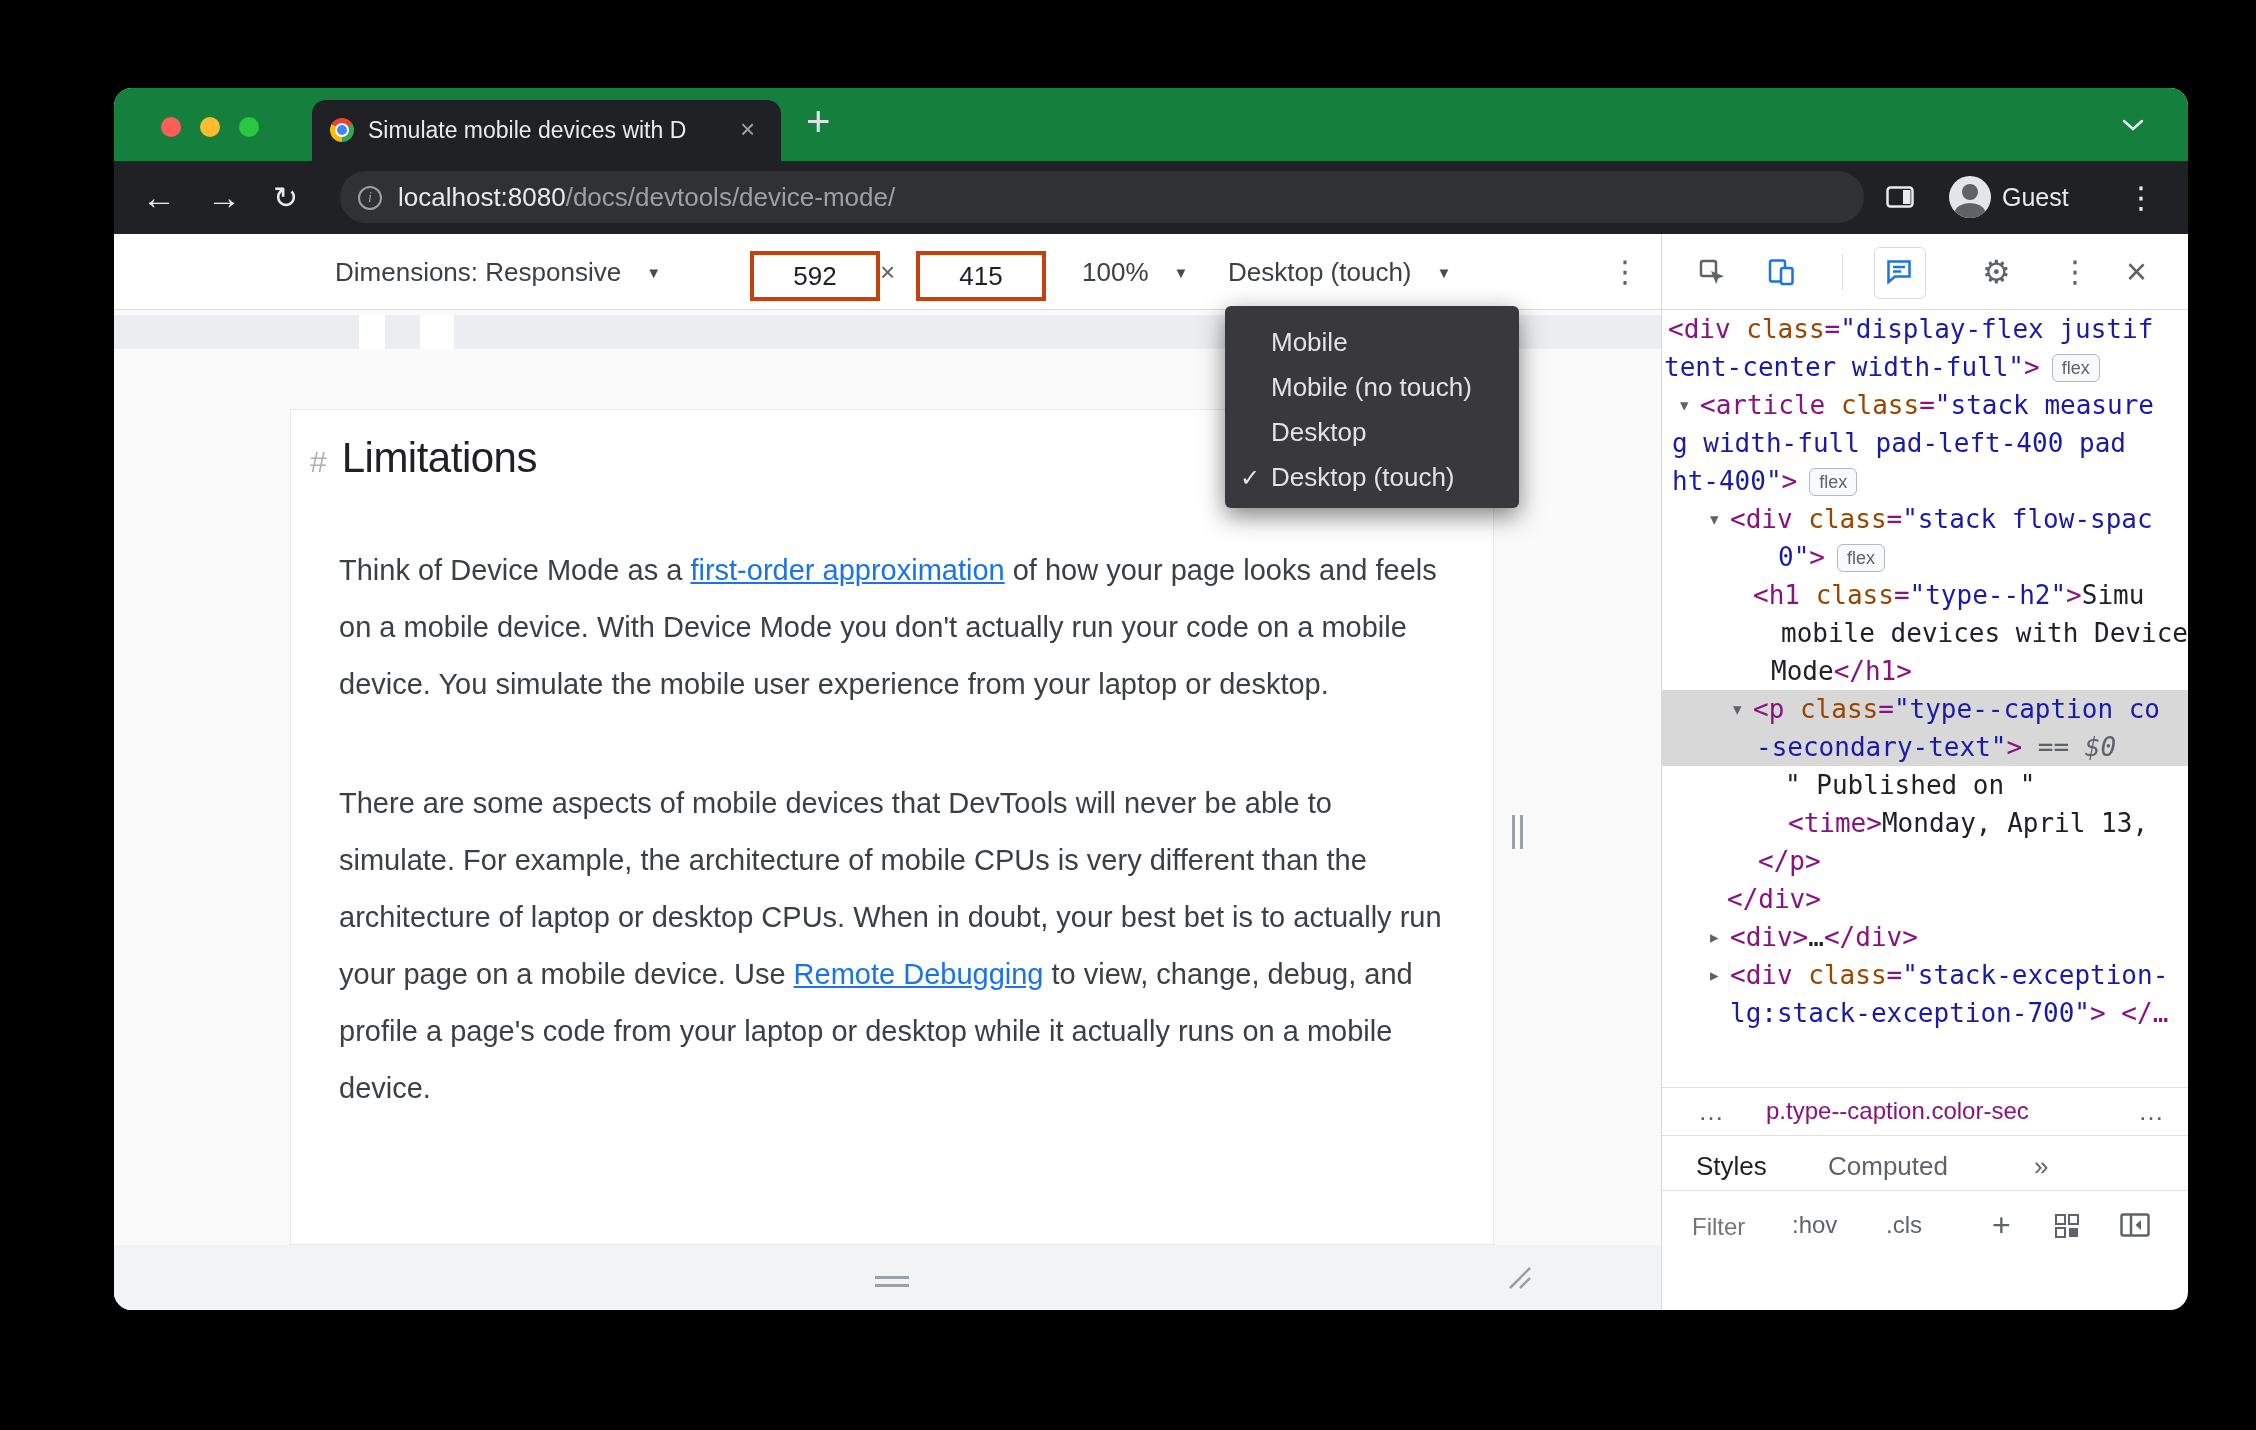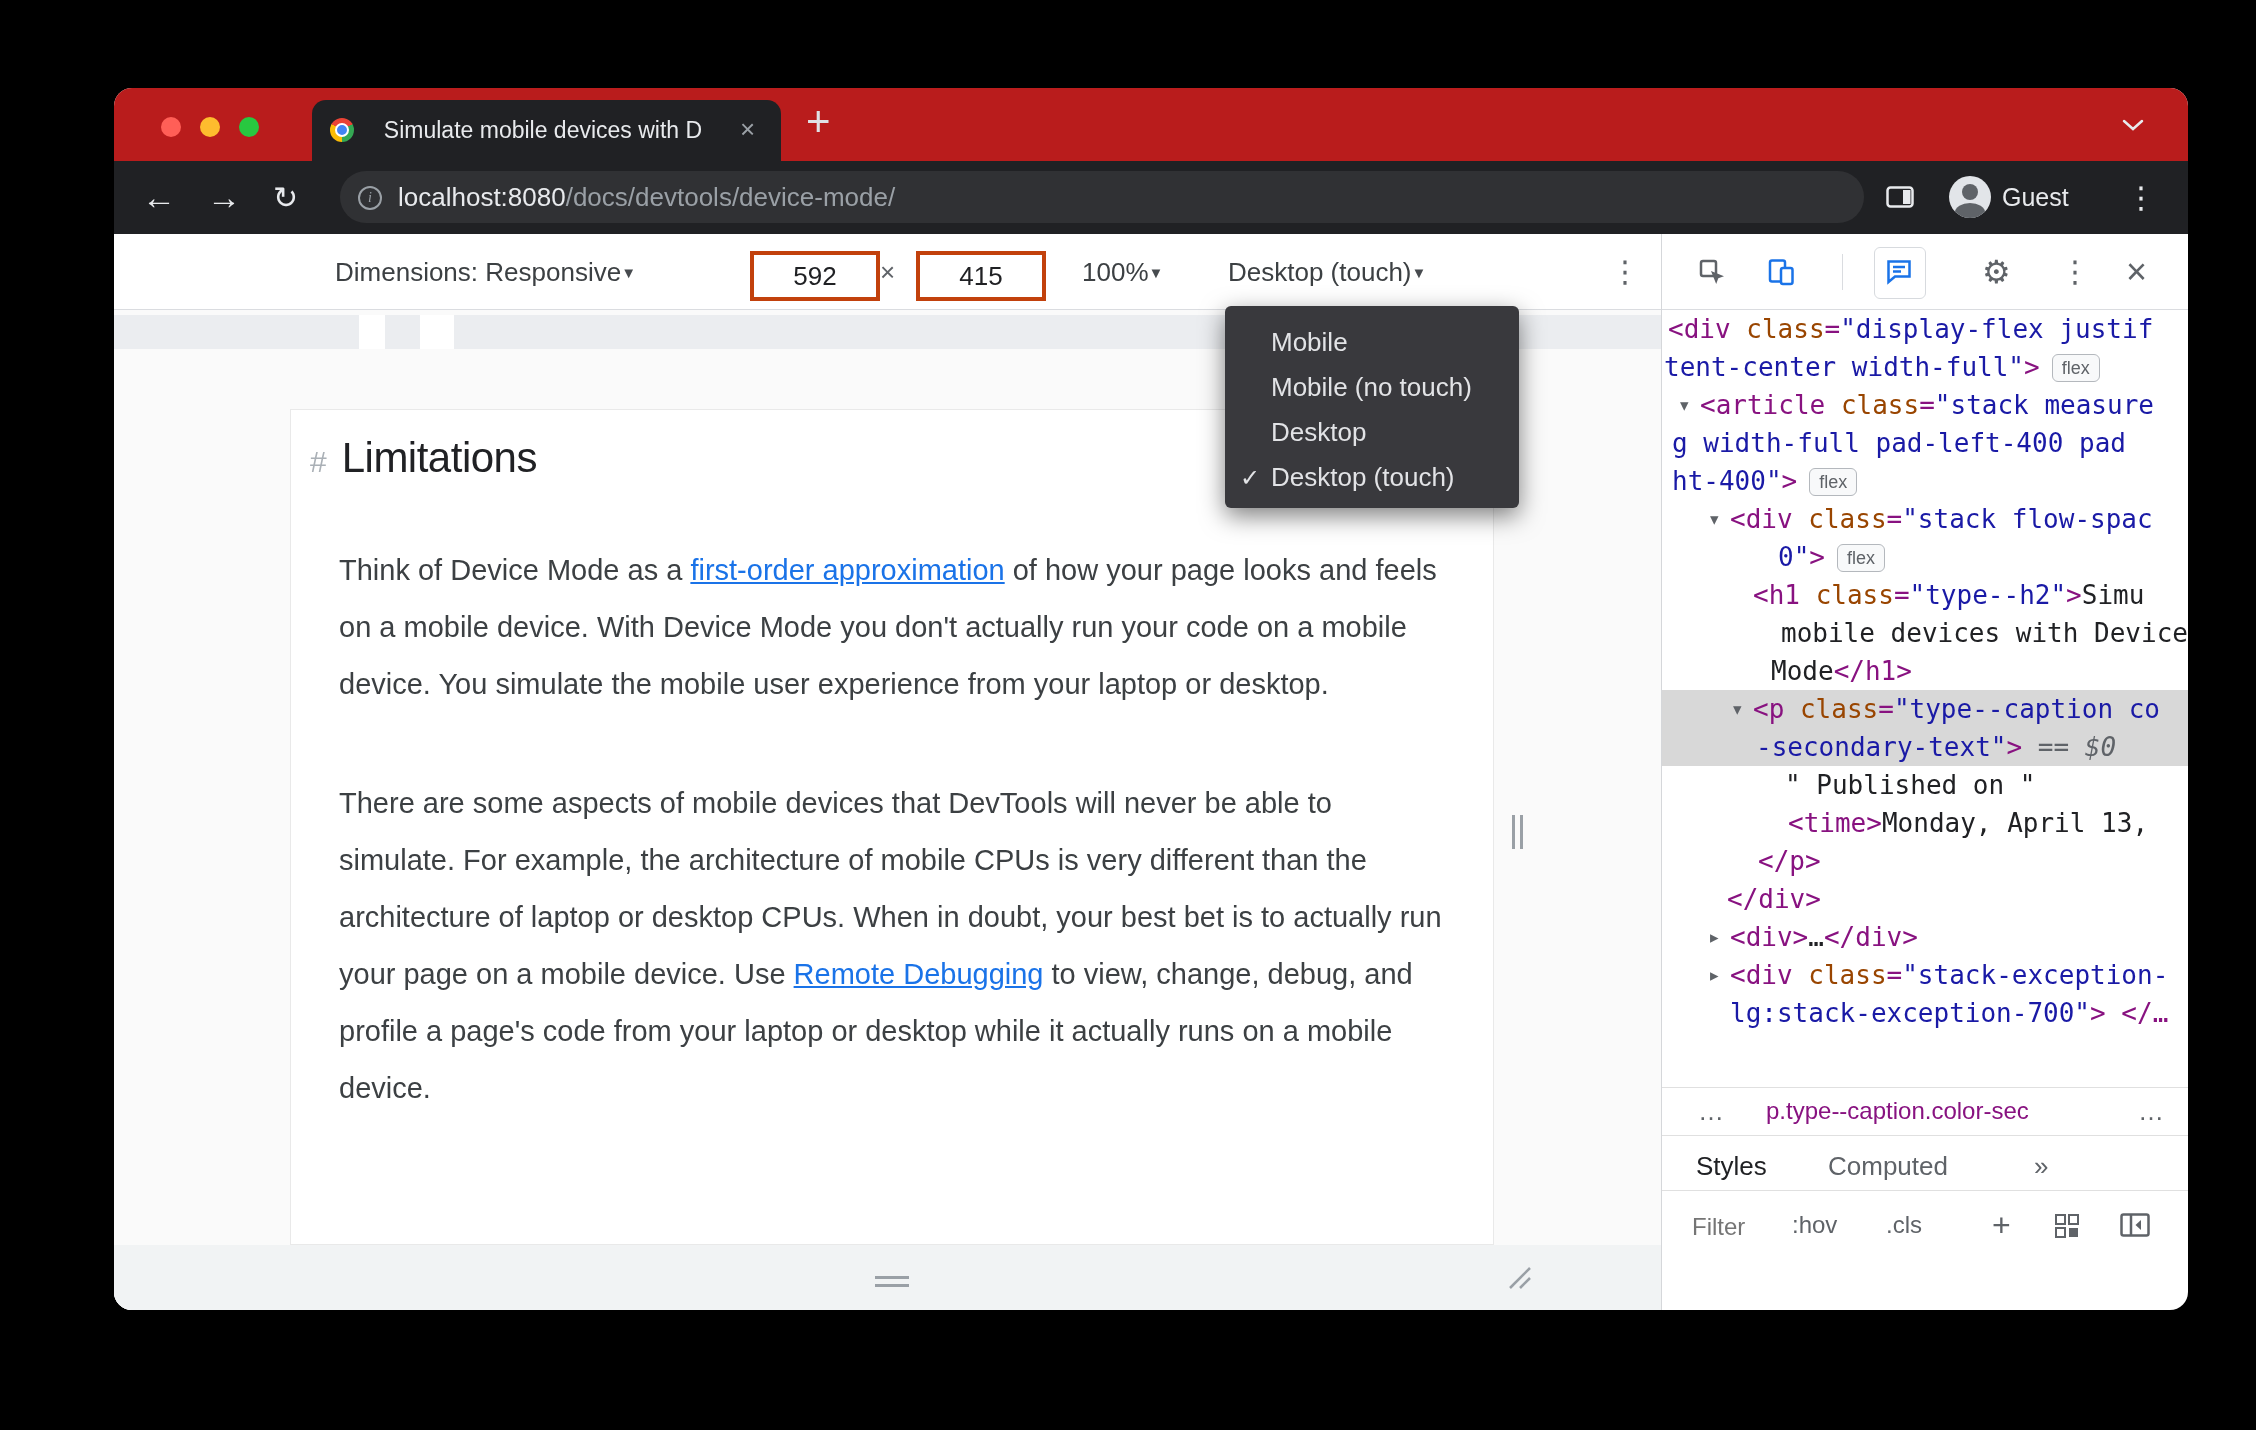--- a/index.html
+++ b/index.html
@@ -2,21 +2,21 @@
 <html><head>
 <meta charset="utf-8">
 <style>
   html,body{margin:0;padding:0;background:#000;}
   #stage{position:relative;width:2256px;height:1430px;background:#000;overflow:hidden;
          font-family:"Liberation Sans",sans-serif;}
   #window{position:absolute;left:114px;top:88px;width:2074px;height:1222px;background:#fff;
           border-radius:18px;overflow:hidden;box-shadow:0 24px 70px rgba(0,0,0,.65);}
 
   
-  .tabstrip{position:absolute;left:0;top:0;width:2074px;height:73px;background:#b91c1c;text-align:center;}
+  .tabstrip{position:absolute;left:0;top:0;width:2074px;height:73px;background:#15803d;}
   .light{position:absolute;top:29px;width:20px;height:20px;border-radius:50%;}
   .tab{position:absolute;left:198px;top:12px;width:469px;height:61px;background:#202124;
        border-radius:14px 14px 0 0;}
   .favicon{position:absolute;left:18px;top:18px;width:24px;height:24px;border-radius:50%;
            background:conic-gradient(from 300deg,#ea4335 0 120deg,#34a853 120deg 240deg,#fbbc05 240deg 360deg);}
   .favicon span{position:absolute;left:5px;top:5px;width:10px;height:10px;background:#4285f4;
            border:2px solid #fff;border-radius:50%;}
   .tab-title{position:absolute;left:56px;top:0;height:61px;line-height:61px;font-size:23px;
            color:#e8eaed;width:350px;overflow:hidden;white-space:nowrap;}
   .tab-close{position:absolute;left:428px;top:0;height:61px;line-height:58px;font-size:26px;color:#9aa0a6;}
@@ -31,21 +31,21 @@
             color:#9aa0a6;font-size:14px;text-align:center;line-height:20px;font-style:italic;font-family:"Liberation Serif",serif;}
   .urltext{position:absolute;left:58px;top:0;height:52px;line-height:52px;font-size:26px;white-space:nowrap;}
   .url-host{color:#e8eaed;} .url-path{color:#9aa0a6;}
   .avatar{position:absolute;left:1835px;top:15px;width:42px;height:42px;border-radius:50%;background:#e2e5e9;overflow:hidden;}
   .avatar .head{position:absolute;left:13px;top:8px;width:16px;height:16px;border-radius:50%;background:#5f6368;}
   .avatar .bodyp{position:absolute;left:6px;top:27px;width:30px;height:18px;border-radius:50% 50% 0 0;background:#5f6368;}
   .guest{position:absolute;left:1888px;top:0;height:73px;line-height:73px;font-size:25px;color:#e8eaed;}
 
   
   .dtb{position:absolute;left:0;top:146px;width:2074px;height:76px;background:#fff;border-bottom:1px solid #dadce0;box-sizing:border-box;}
-  .dtb .ctl{position:absolute;top:0;height:76px;display:flex;align-items:center;gap:0;font-size:26px;color:#3c4043;white-space:nowrap;}
+  .dtb .ctl{position:absolute;top:0;height:76px;display:flex;align-items:center;gap:25px;font-size:26px;color:#3c4043;white-space:nowrap;}
   .caret{font-size:15px;color:#474b4f;}
   .dim-input{position:absolute;top:17px;width:118px;height:40px;border:4px solid #c2410c;background:#fff;
              font-size:26px;text-align:center;color:#202124;font-family:"Liberation Sans",sans-serif;}
   .dtbglyph{position:absolute;top:0;height:76px;line-height:76px;color:#5f6368;}
   .vsep{position:absolute;top:20px;width:1px;height:36px;background:#dadce0;}
   .iconbtn{position:absolute;top:24px;width:28px;height:28px;}
   .chatbox{position:absolute;left:1760px;top:13px;width:50px;height:50px;border:1px solid #d7dade;border-radius:6px;}
 
   
   .page{position:absolute;left:0;top:222px;width:1547px;height:1000px;background:#fafafa;overflow:hidden;}

